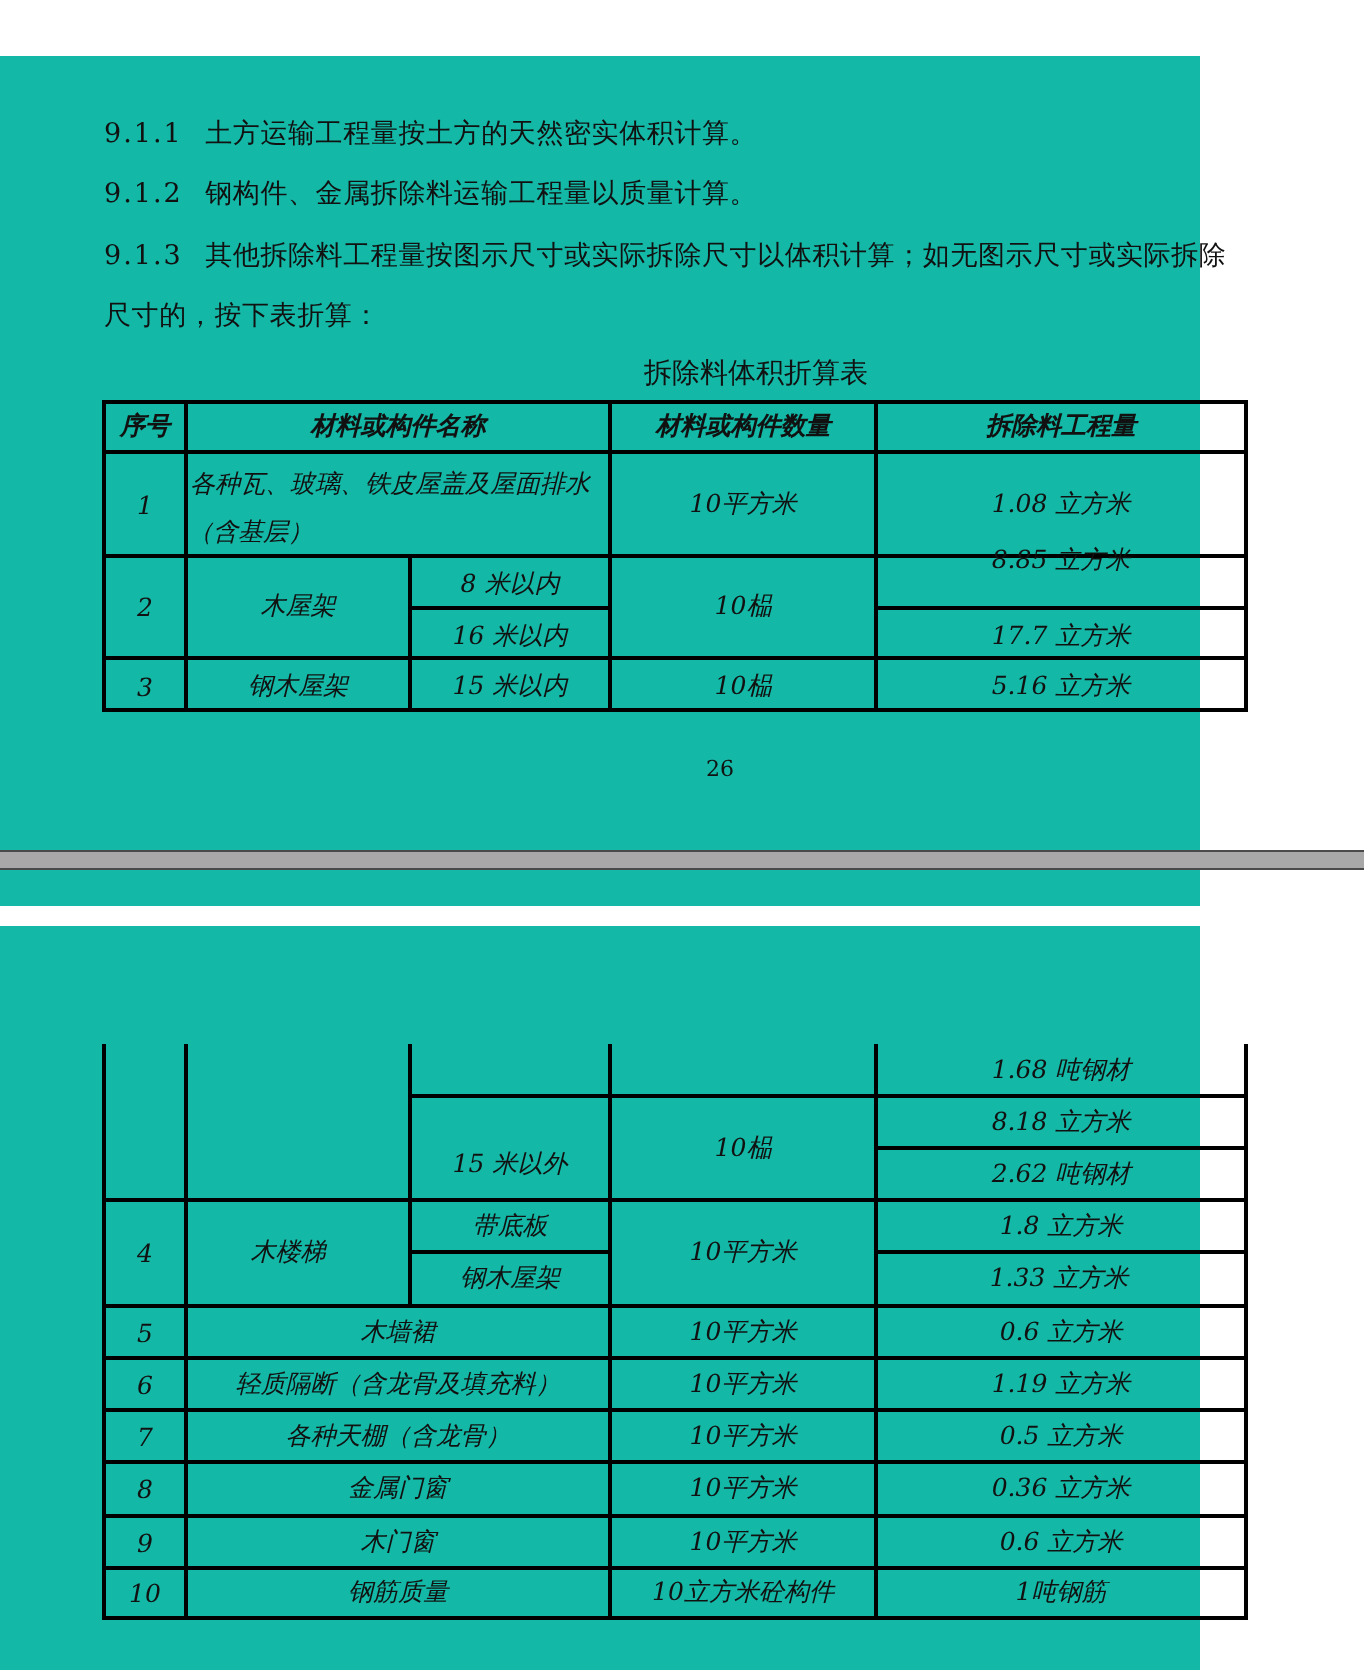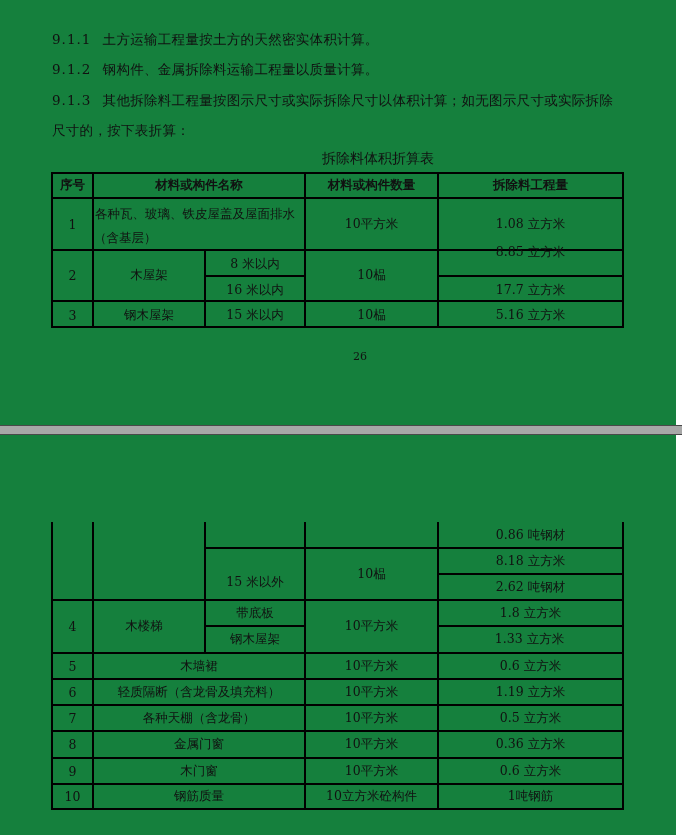--- a/index.html
+++ b/index.html
@@ -1,29 +1,29 @@
 <!DOCTYPE html>
 <html><head>
 <meta charset="utf-8">
 <style>
   html, body { margin:0; padding:0; background:#ffffff; }
   body { width:682px; height:835px; position:relative; overflow:hidden;
          font-family:"DejaVu Serif", "Liberation Serif", serif; color:#111; }
-  .page { position:absolute; left:0; width:676px; background:#15803d; }
+  .page { position:absolute; left:0; width:600px; background:#14b8a6;margin-top:28px; }
   .page1 { top:0; height:425px; }
   .page2 { top:435px; height:400px; }
   .separator { position:absolute; left:0; top:425px; width:682px; height:10px;
                background:#a8a8a8; border-top:1px solid #4a4a4a; border-bottom:1px solid #4a4a4a; box-sizing:border-box; }
   .para { position:absolute; left:52px; font-size:13.5px; line-height:20px; white-space:nowrap; letter-spacing:0.3px; }
   .para .num { display:inline-block; width:46px; letter-spacing:1px; }
   .caption { position:absolute; top:150px; left:0; width:682px; text-align:center; font-size:14px; padding-left:74px; box-sizing:border-box; }
   .pagenum { position:absolute; top:350px; left:0; width:682px; text-align:center; font-size:11px; padding-left:38px; box-sizing:border-box; }
 
   .ln { position:absolute; background:#000; }
-  .cell { position:absolute; display:flex; align-items:center; justify-content:center; font-size:12.5px; text-align:center; white-space:nowrap; }
+  .cell { position:absolute; display:flex; align-items:center; justify-content:center; font-size:12.5px; text-align:center; white-space:nowrap;font-style:italic; }
   .hdr { font-weight:bold; font-family:"DejaVu Sans","Liberation Sans",sans-serif; font-size:12.5px; }
 </style>
 </head>
 <body>
 
 <div class="page page1">
   <div class="para" style="top:29px">
     <span class="num">9.1.1</span>
     <span>土方运输工程量按土方的天然密实体积计算。</span>
   </div>
@@ -106,21 +106,21 @@
   <div class="ln" style="left:204px;top:625px;width:101px;height:2px"></div>
   <div class="ln" style="left:437px;top:625px;width:187px;height:2px"></div>
   <div class="ln" style="left:51px;top:652px;width:573px;height:2px"></div>
   <div class="ln" style="left:51px;top:678px;width:573px;height:2px"></div>
   <div class="ln" style="left:51px;top:704px;width:573px;height:2px"></div>
   <div class="ln" style="left:51px;top:730px;width:573px;height:2px"></div>
   <div class="ln" style="left:51px;top:757px;width:573px;height:2px"></div>
   <div class="ln" style="left:51px;top:783px;width:573px;height:2px"></div>
   <div class="ln" style="left:51px;top:808px;width:573px;height:2px"></div>
 
-  <div class="cell" style="left:439px;top:524px;width:183px;height:23px">0.86 吨钢材</div>
+  <div class="cell" style="left:439px;top:524px;width:183px;height:23px">1.68 吨钢材</div>
   <div class="cell" style="left:206px;top:549px;width:98px;height:67px">15 米以外</div>
   <div class="cell" style="left:306px;top:549px;width:131px;height:50px">10榀</div>
   <div class="cell" style="left:439px;top:549px;width:183px;height:24px">8.18 立方米</div>
   <div class="cell" style="left:439px;top:575px;width:183px;height:24px">2.62 吨钢材</div>
 
   <div class="cell" style="left:53px;top:601px;width:39px;height:51px">4</div>
   <div class="cell" style="left:94px;top:601px;width:100px;height:51px">木楼梯</div>
   <div class="cell" style="left:206px;top:601px;width:98px;height:24px">带底板</div>
   <div class="cell" style="left:206px;top:627px;width:98px;height:25px">钢木屋架</div>
   <div class="cell" style="left:306px;top:601px;width:131px;height:51px">10平方米</div>

